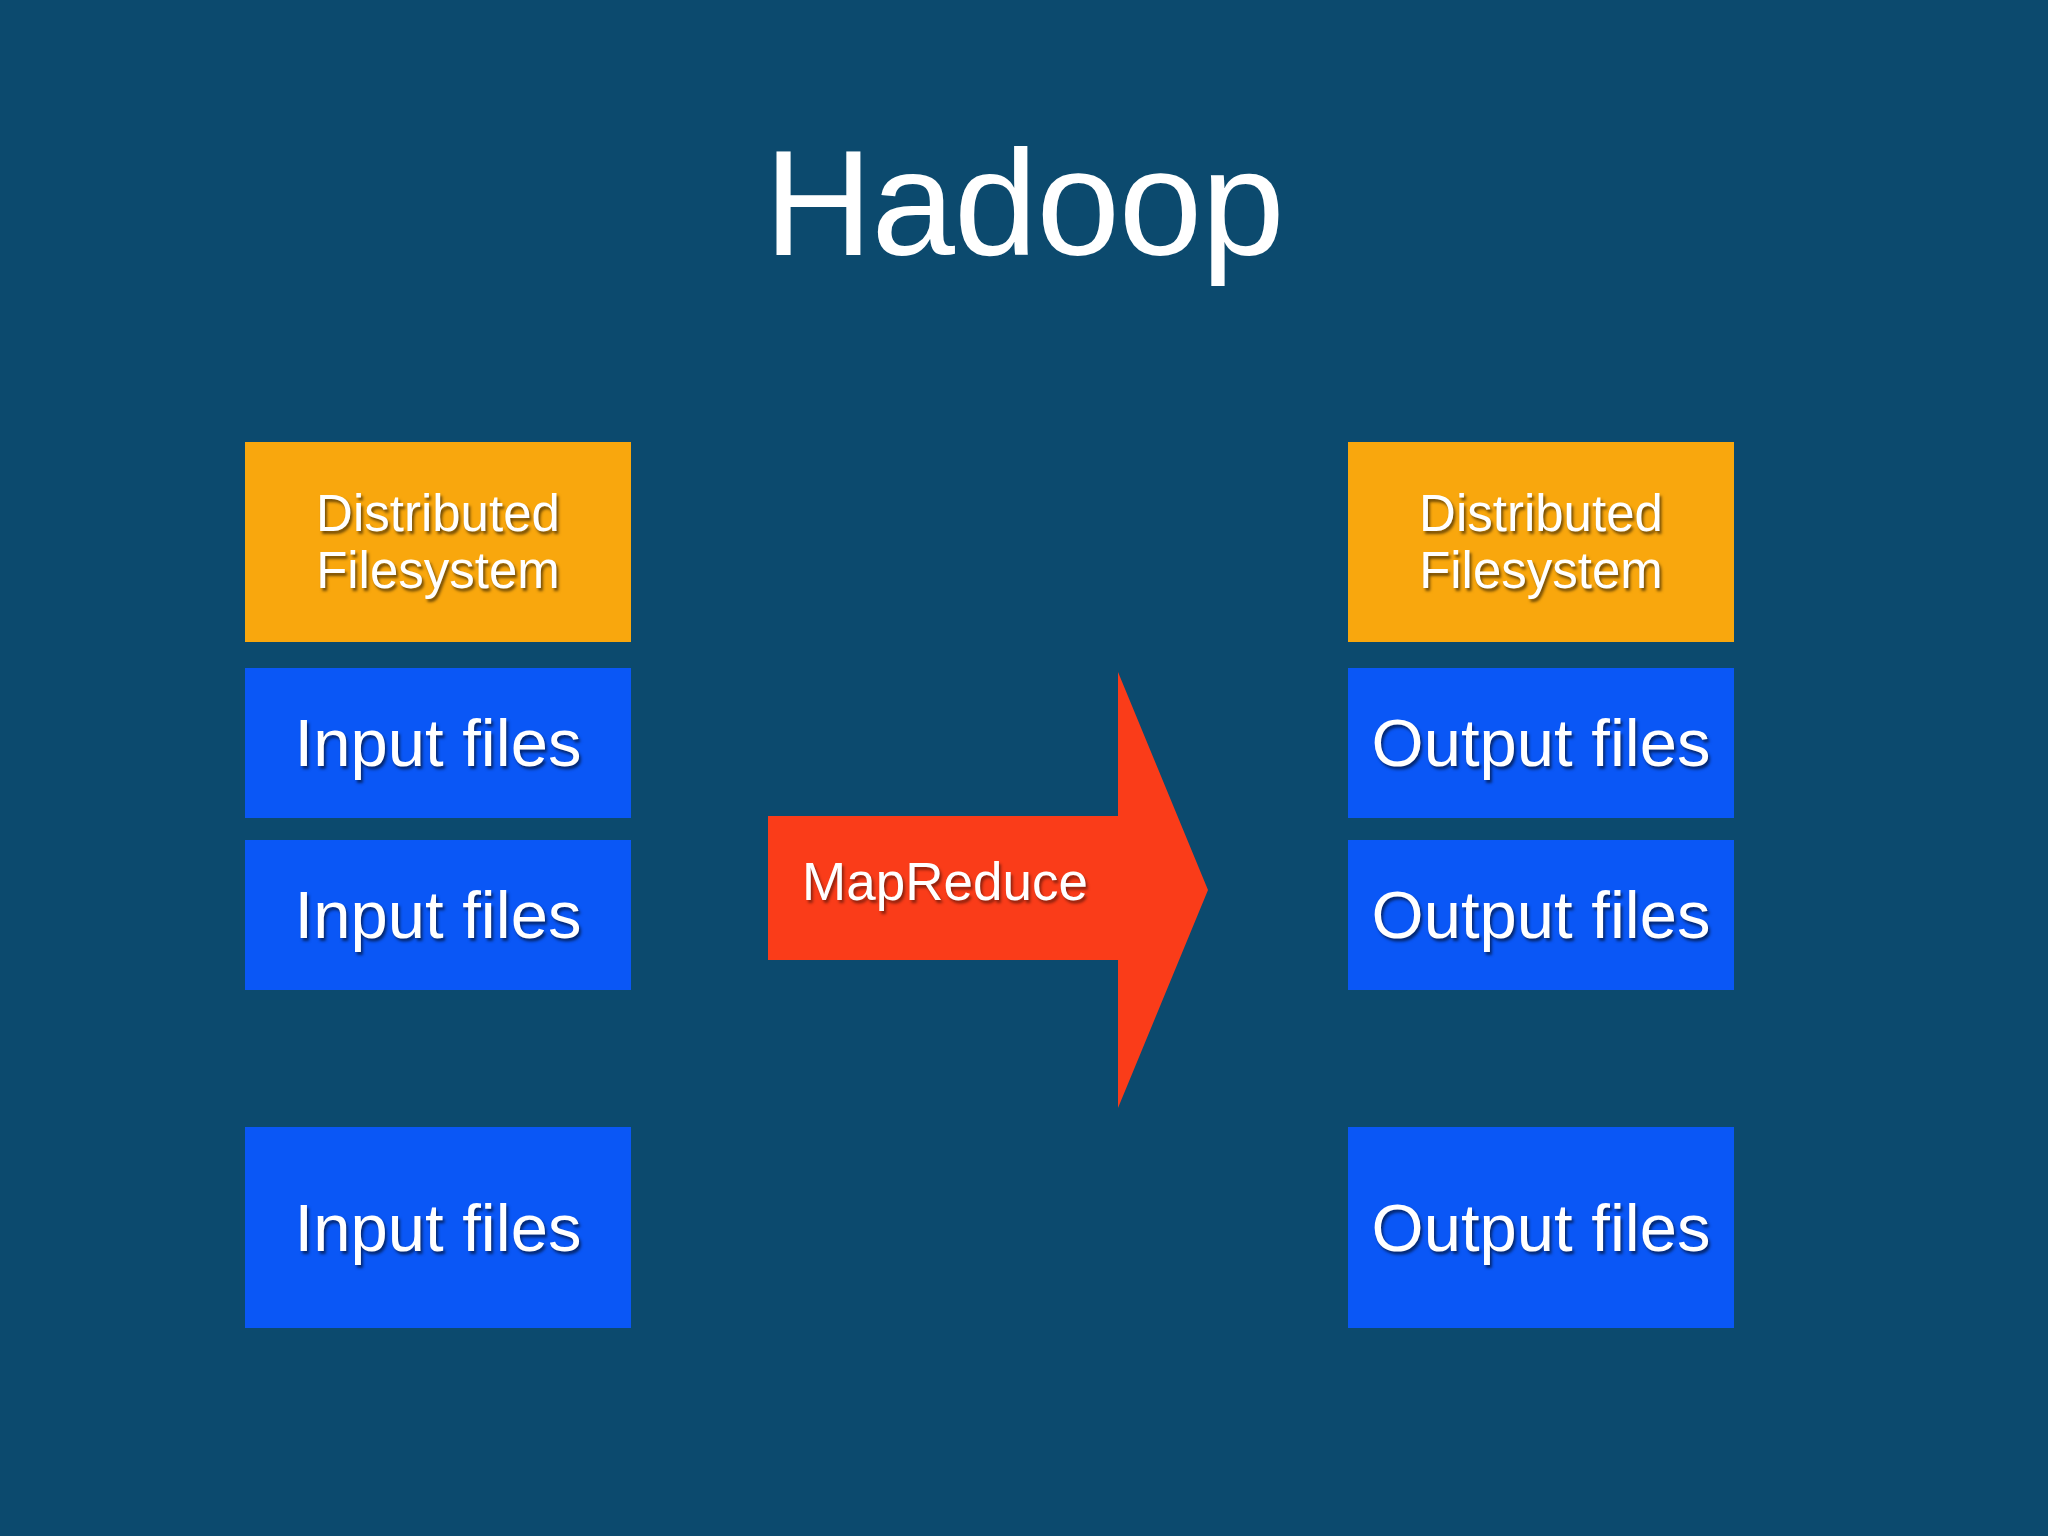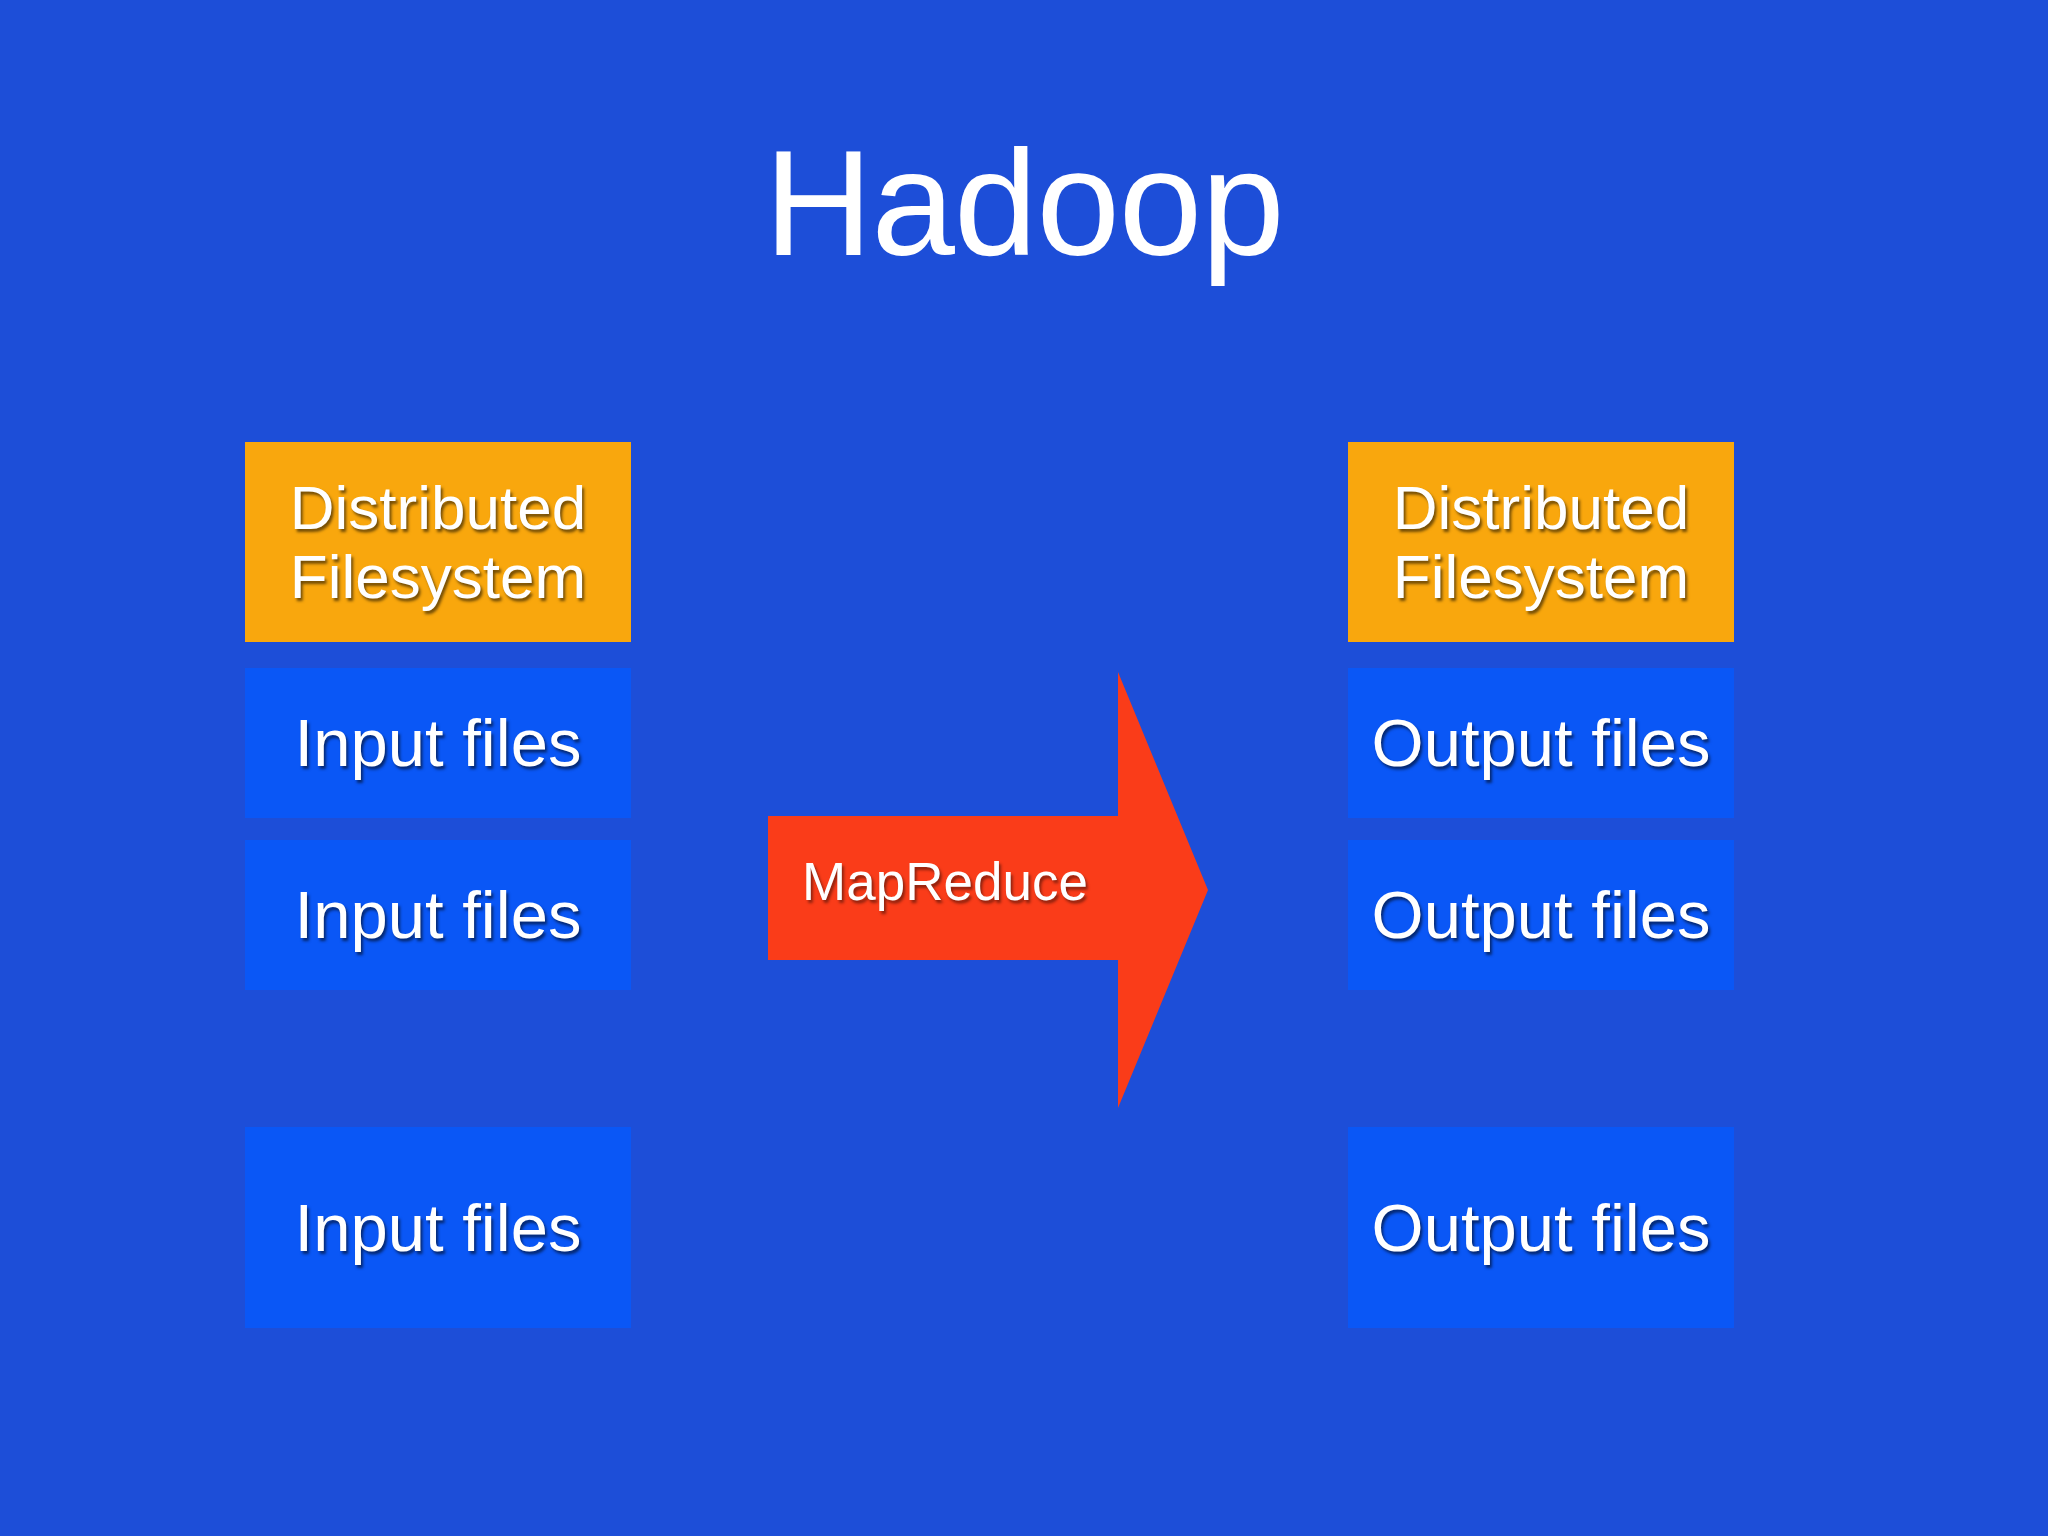--- a/index.html
+++ b/index.html
@@ -11,21 +11,21 @@
     width: 2048px;
     height: 1536px;
     overflow: hidden;
     font-family: "Liberation Sans", sans-serif;
   }
 
   #slide {
     position: relative;
     width: 2048px;
     height: 1536px;
-    background: #1d4ed8;
+    background: #0c4a6e;
   }
 
   
   .slide-title {
     position: absolute;
     left: 0;
     top: 128px;
     width: 2048px;
     text-align: center;
     color: #ffffff;
@@ -51,21 +51,21 @@
   }
 
   .node-box .box-label {
     display: block;
     line-height: 1.12;
     white-space: pre-line;
   }
 
   .dfs-box {
     background: #f9a70d;
-    font-size: 62px;
+    font-size: 51px;
   }
 
   .file-box {
     background: #0a57f6;
     font-size: 67px;
   }
 
   
   .col-left  { left: 245px; width: 386px; }
   .col-right { left: 1348px; width: 386px; }

